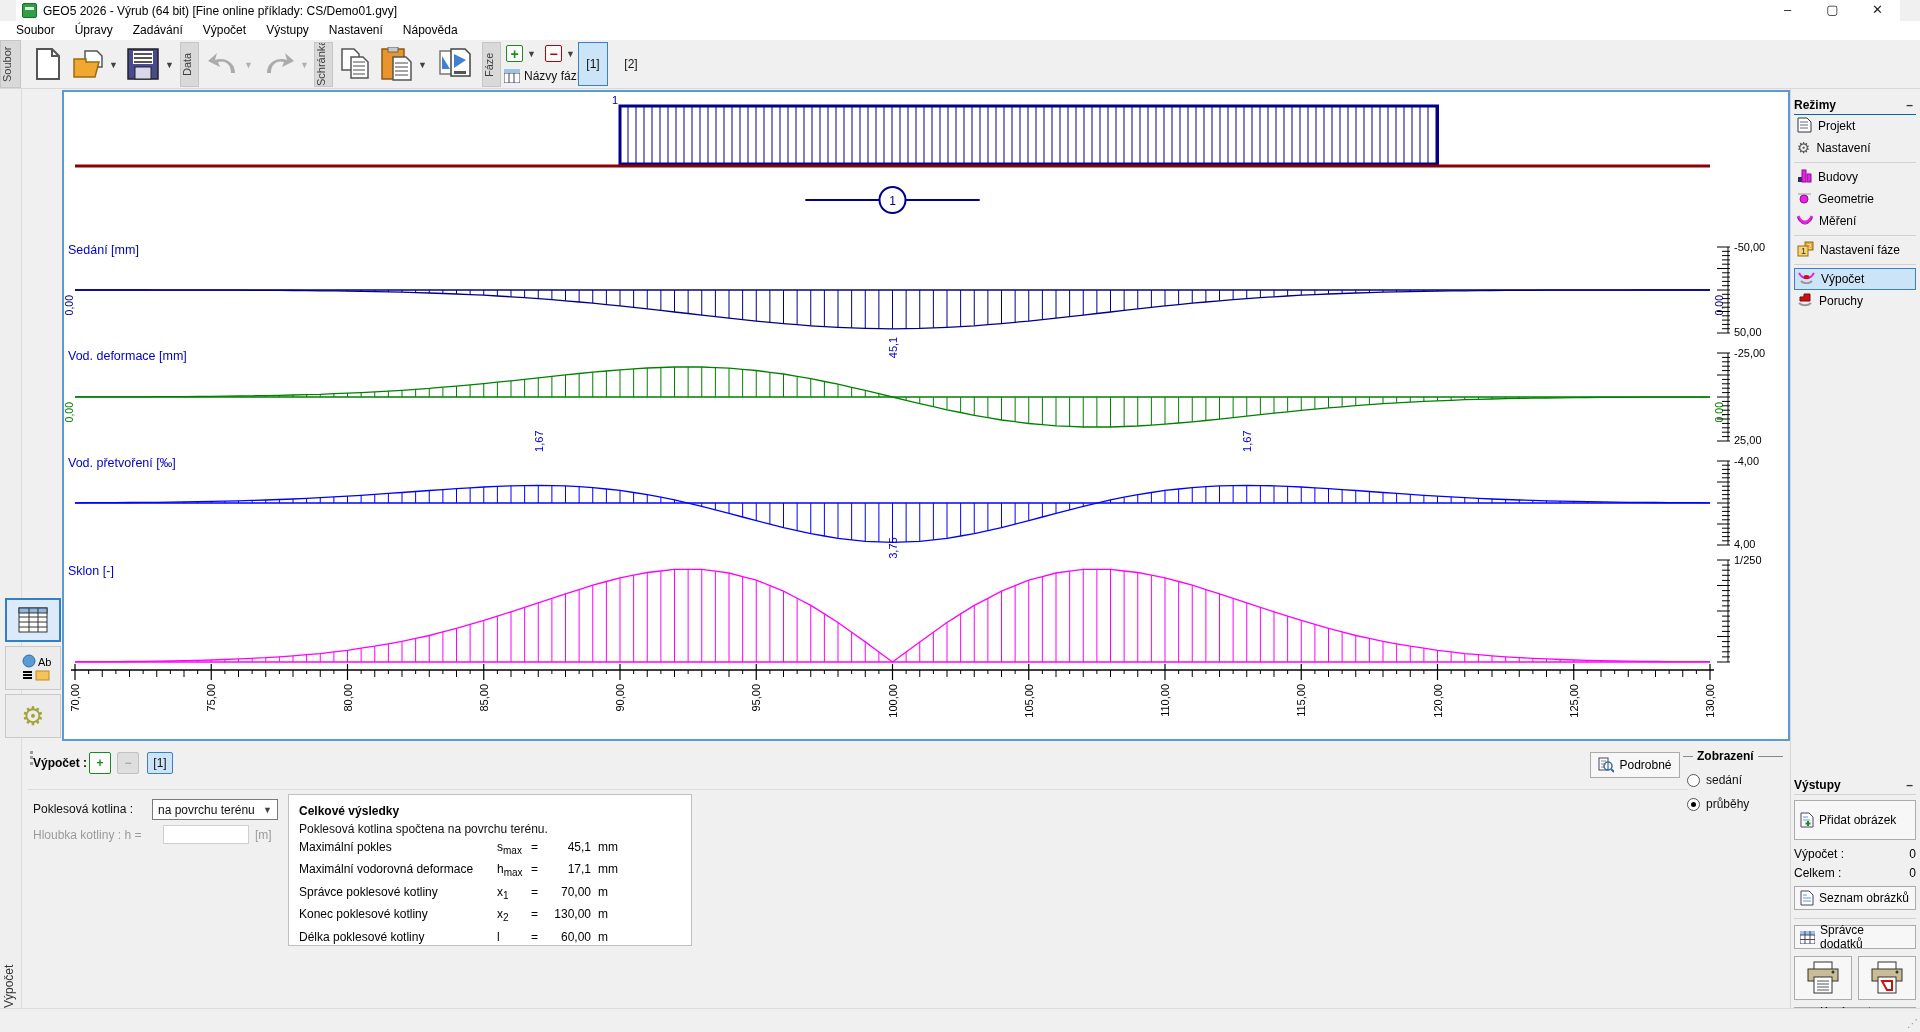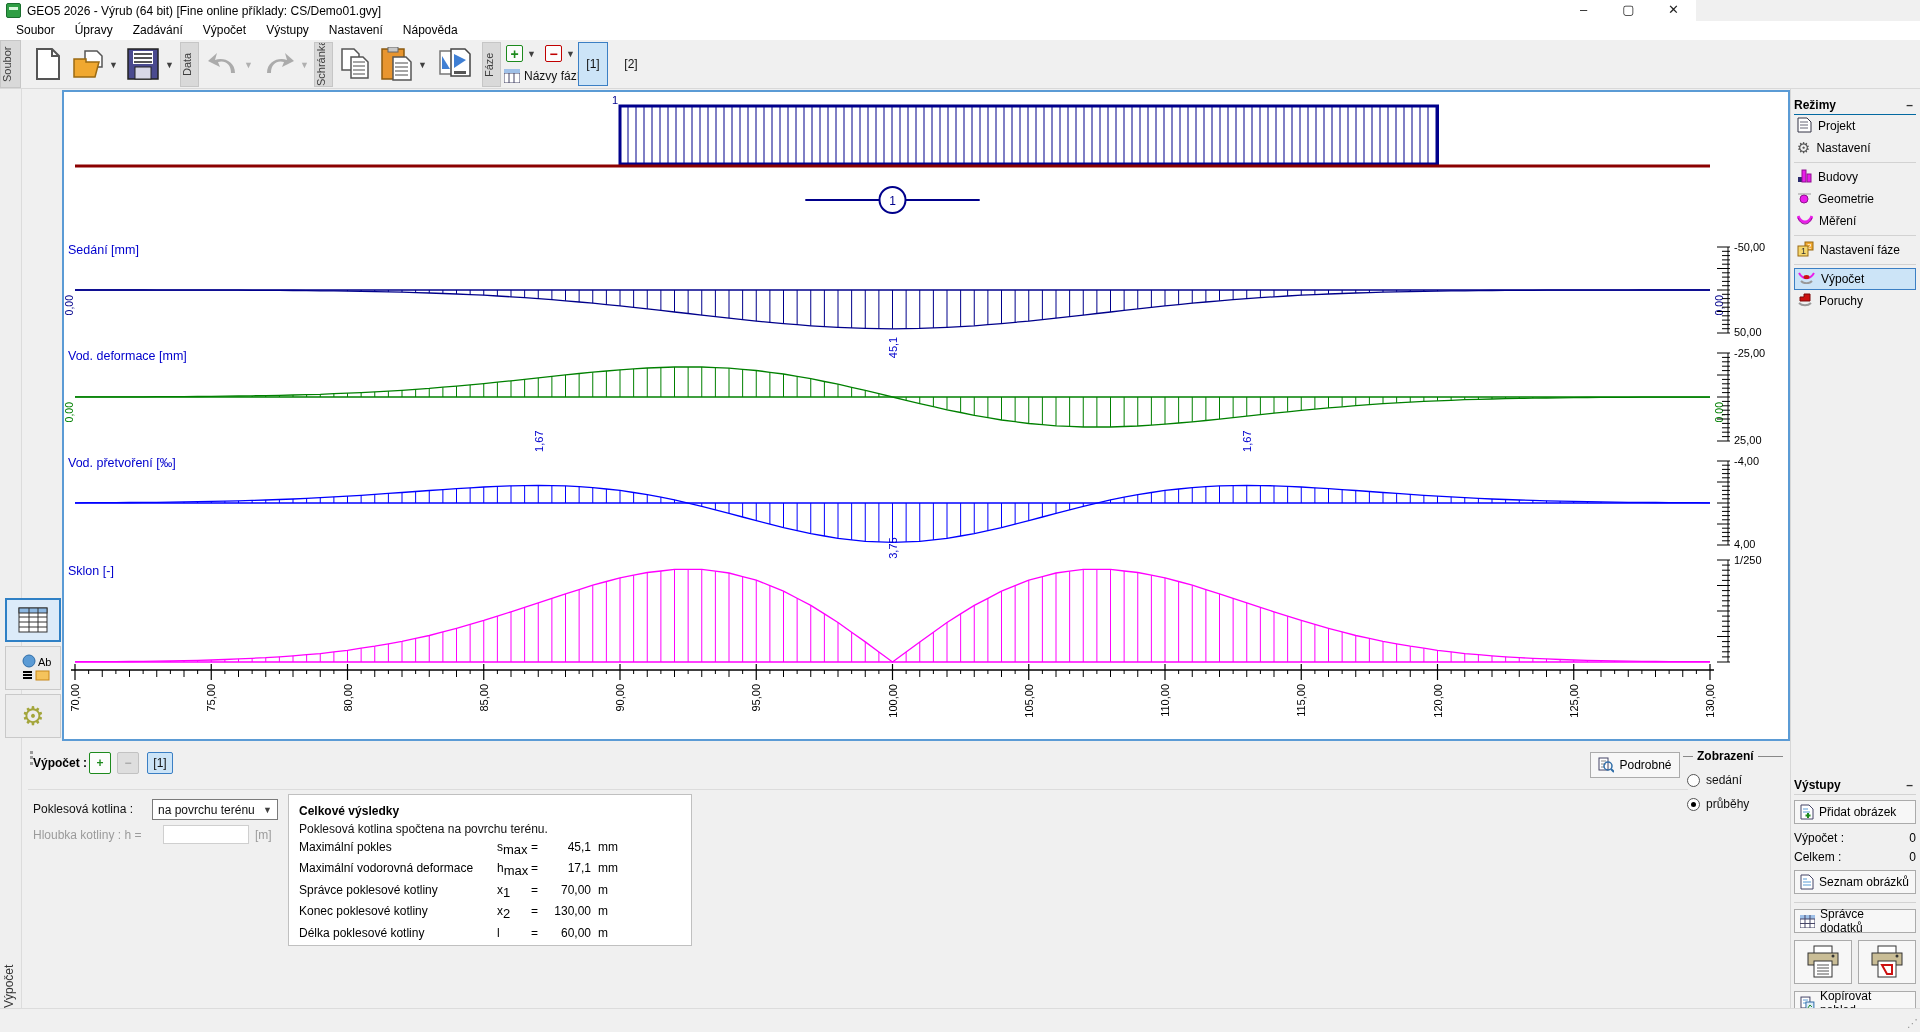--- a/index.html
+++ b/index.html
@@ -3,21 +3,21 @@
 <meta charset="utf-8">
 <style>
   * { margin:0; padding:0; box-sizing:border-box; }
   html,body { width:1920px; height:1032px; overflow:hidden;
     font-family:"Liberation Sans","DejaVu Sans",sans-serif; font-size:12px; color:#111;
     background:#f0f0f0; }
   #app { position:absolute; left:0; top:0; width:1920px; height:1032px; background:#f0f0f0; }
   .abs { position:absolute; }
 
   
-  #titlebar { left:0; top:0; width:1696px; height:21px; background:#ffffff; }
+  #titlebar { left:16px; top:0; width:1884px; height:21px; background:#ffffff; }
   #app-icon { left:6px; top:3px; width:15px; height:15px; background:#2f9e44; border:1px solid #1b6e2e; border-radius:2px; }
   #app-icon:before { content:""; position:absolute; left:2px; top:3px; width:9px; height:3px; background:#d9f7dc; }
   #title-text { left:27px; top:3px; height:16px; line-height:16px; color:#000; }
   .wbtn { top:0; width:45px; height:21px; text-align:center; line-height:20px; font-size:13px; color:#222; }
 
   
   #menubar { left:0; top:21px; width:1920px; height:19px; background:#ffffff; display:flex; align-items:center; padding-left:6px; }
   .menu-item { padding:0 10px; height:19px; line-height:19px; color:#000; }
 
   
@@ -64,21 +64,21 @@
     align-items:center; justify-content:space-between; padding:0 5px; }
   #inp-depth { width:86px; height:19px; background:#fff; border:1px solid #cfcfcf; }
   .gray { color:#9b9b9b;text-align:right; }
   #results-box { background:#fff; border:1px solid #c0c0c0; padding:7px 10px; }
   .res-row { display:flex; line-height:18px; color:#000; }
   .res-label { width:198px; }
   .res-sym { width:34px; }
   .res-eq { width:16px; }
   .res-val { width:44px; text-align:right; }
   .res-unit { padding-left:7px; }
-  sub { font-size:13px; }
+  sub { font-size:10px; }
   .radio { width:13px; height:13px; border:1px solid #555; border-radius:50%; background:#fff; position:relative; }
   .radio.sel:before { content:""; position:absolute; left:3px; top:3px; width:5px; height:5px; border-radius:50%; background:#000; }
   #statusbar { left:0; top:1008px; width:1920px; height:24px; background:#f0f0f0; border-top:1px solid #dcdcdc; }
   #grip { right:2px; bottom:2px; color:#9a9a9a; font-size:11px; position:absolute; }
   .ico { display:inline-block; }
 </style>
 </head>
 <body>
 
 <div id="app">
@@ -951,21 +951,21 @@
           <span>Poruchy</span>
         </div>
       </div>
   </div>
 
   <div class="abs" style="left:1794px;top:778px;width:122px;">
     <div class="panel-head" style="border-bottom:1px solid #d2d2d2;padding-bottom:2px;">
       <span>Výstupy</span>
       <span class="panel-min">–</span>
     </div>
-    <div class="out-btn" style="margin-top:5px;height:24px;">
+    <div class="out-btn" style="margin-top:5px;height:40px;">
       <svg width="14" height="16" viewBox="0 0 14 16">
           <path d="M1 1 L9 1 L13 5 L13 15 L1 15 Z" fill="#fff" stroke="#446"></path>
           <path d="M3 5 h5 M3 8 h7" stroke="#5b9bd5"></path>
           <path d="M8 9 v5 M5.5 11.5 h5" stroke="#1d8a1d" stroke-width="2"></path>
         </svg>
       <span>Přidat obrázek</span>
     </div>
     <div class="out-row" style="margin-top:7px;">
       <span>Výpočet :</span>
       <span>0</span>

